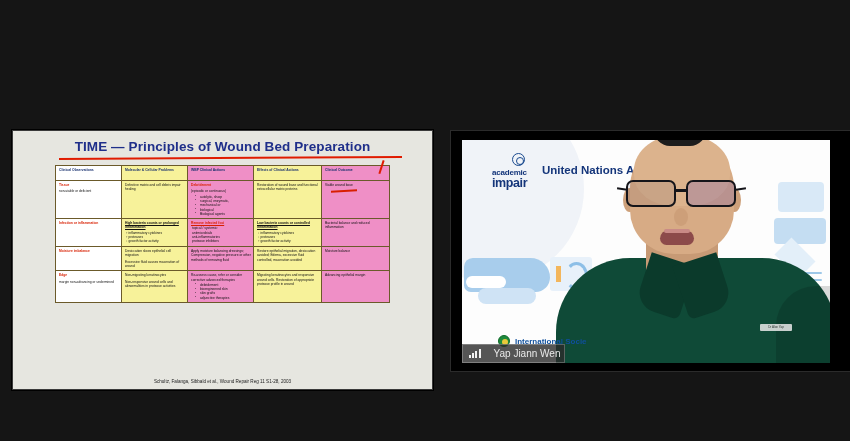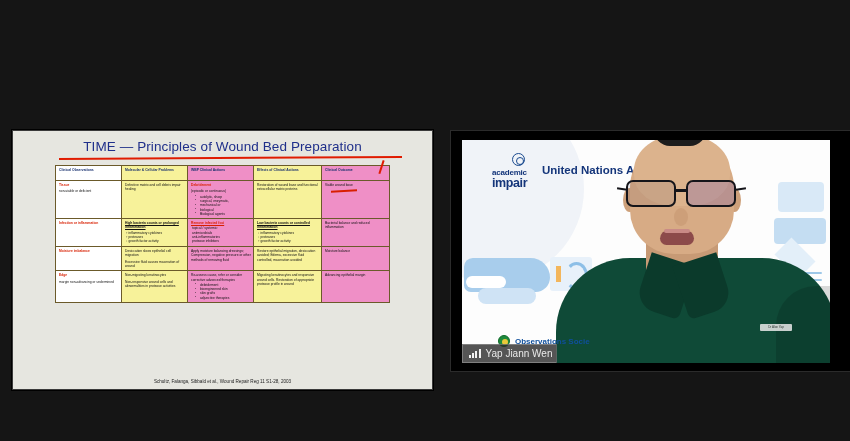--- a/index.html
+++ b/index.html
@@ -18,21 +18,21 @@
     background: #e6e6e0;
     border: 1px solid #3a3a3a;
     box-shadow: 0 0 0 1px #000;
     overflow: hidden;
   }
   #slide-inner { position: relative; width: 100%; height: 100%; padding: 6px 8px 4px 8px; }
 
   .slide-title {
     text-align: center;
     color: #1f2f8a;
-    font-weight: normal;
+    font-weight: bold;
     font-size: 13.5px;
     letter-spacing: .1px;
     margin-top: 2px;
   }
   .title-rule {
     height: 2px; background: #e01b00;
     margin: 3px 22px 0 38px;
     transform: skewY(-0.35deg);
   }
   .rule-tick {
@@ -238,21 +238,21 @@
   .shoulder-shade {
     position: absolute; left: 196px; top: 150px; width: 62px; height: 90px;
     background: rgba(0,0,0,.14); border-radius: 40px 0 0 0;
   }
 
   
   .name-badge {
     position: absolute; left: 0px; bottom: 0px;
     background: rgba(42,42,42,.80);
     color: #e9e9e9;
-    display: flex; align-items: center; gap: 5px;
+    display: flex; align-items: center; gap: 13px;
     padding: 3px 4px 3px 6px;
     font-size: 10px;
     border: 1px solid rgba(255,255,255,.25);
   }
   .bars { display: flex; align-items: flex-end; gap: 1.2px; height: 9px; }
   .bars i { display: block; width: 2px; background: #f2f2f2; }
   .bars i:nth-child(1){ height: 3px; }
   .bars i:nth-child(2){ height: 5px; }
   .bars i:nth-child(3){ height: 7px; }
   .bars i:nth-child(4){ height: 9px; }
@@ -448,21 +448,21 @@
           <div class="temple-r"></div>
         </div>
         <div class="nose"></div>
         <div class="mouth"></div>
         <div class="lip-hi"></div>
         <div class="badge">Dr Alan Yap</div>
       </div>
 
       <div class="is-lockup">
         <div class="is-emblem"></div>
-        <div class="is-text">Observations Socie</div>
+        <div class="is-text">International Socie</div>
       </div>
 
       <div class="name-badge">
         <span class="bars">
           <i></i>
             <i></i>
             <i></i>
             <i></i>
         </span>
         <span>Yap Jiann Wen</span>

